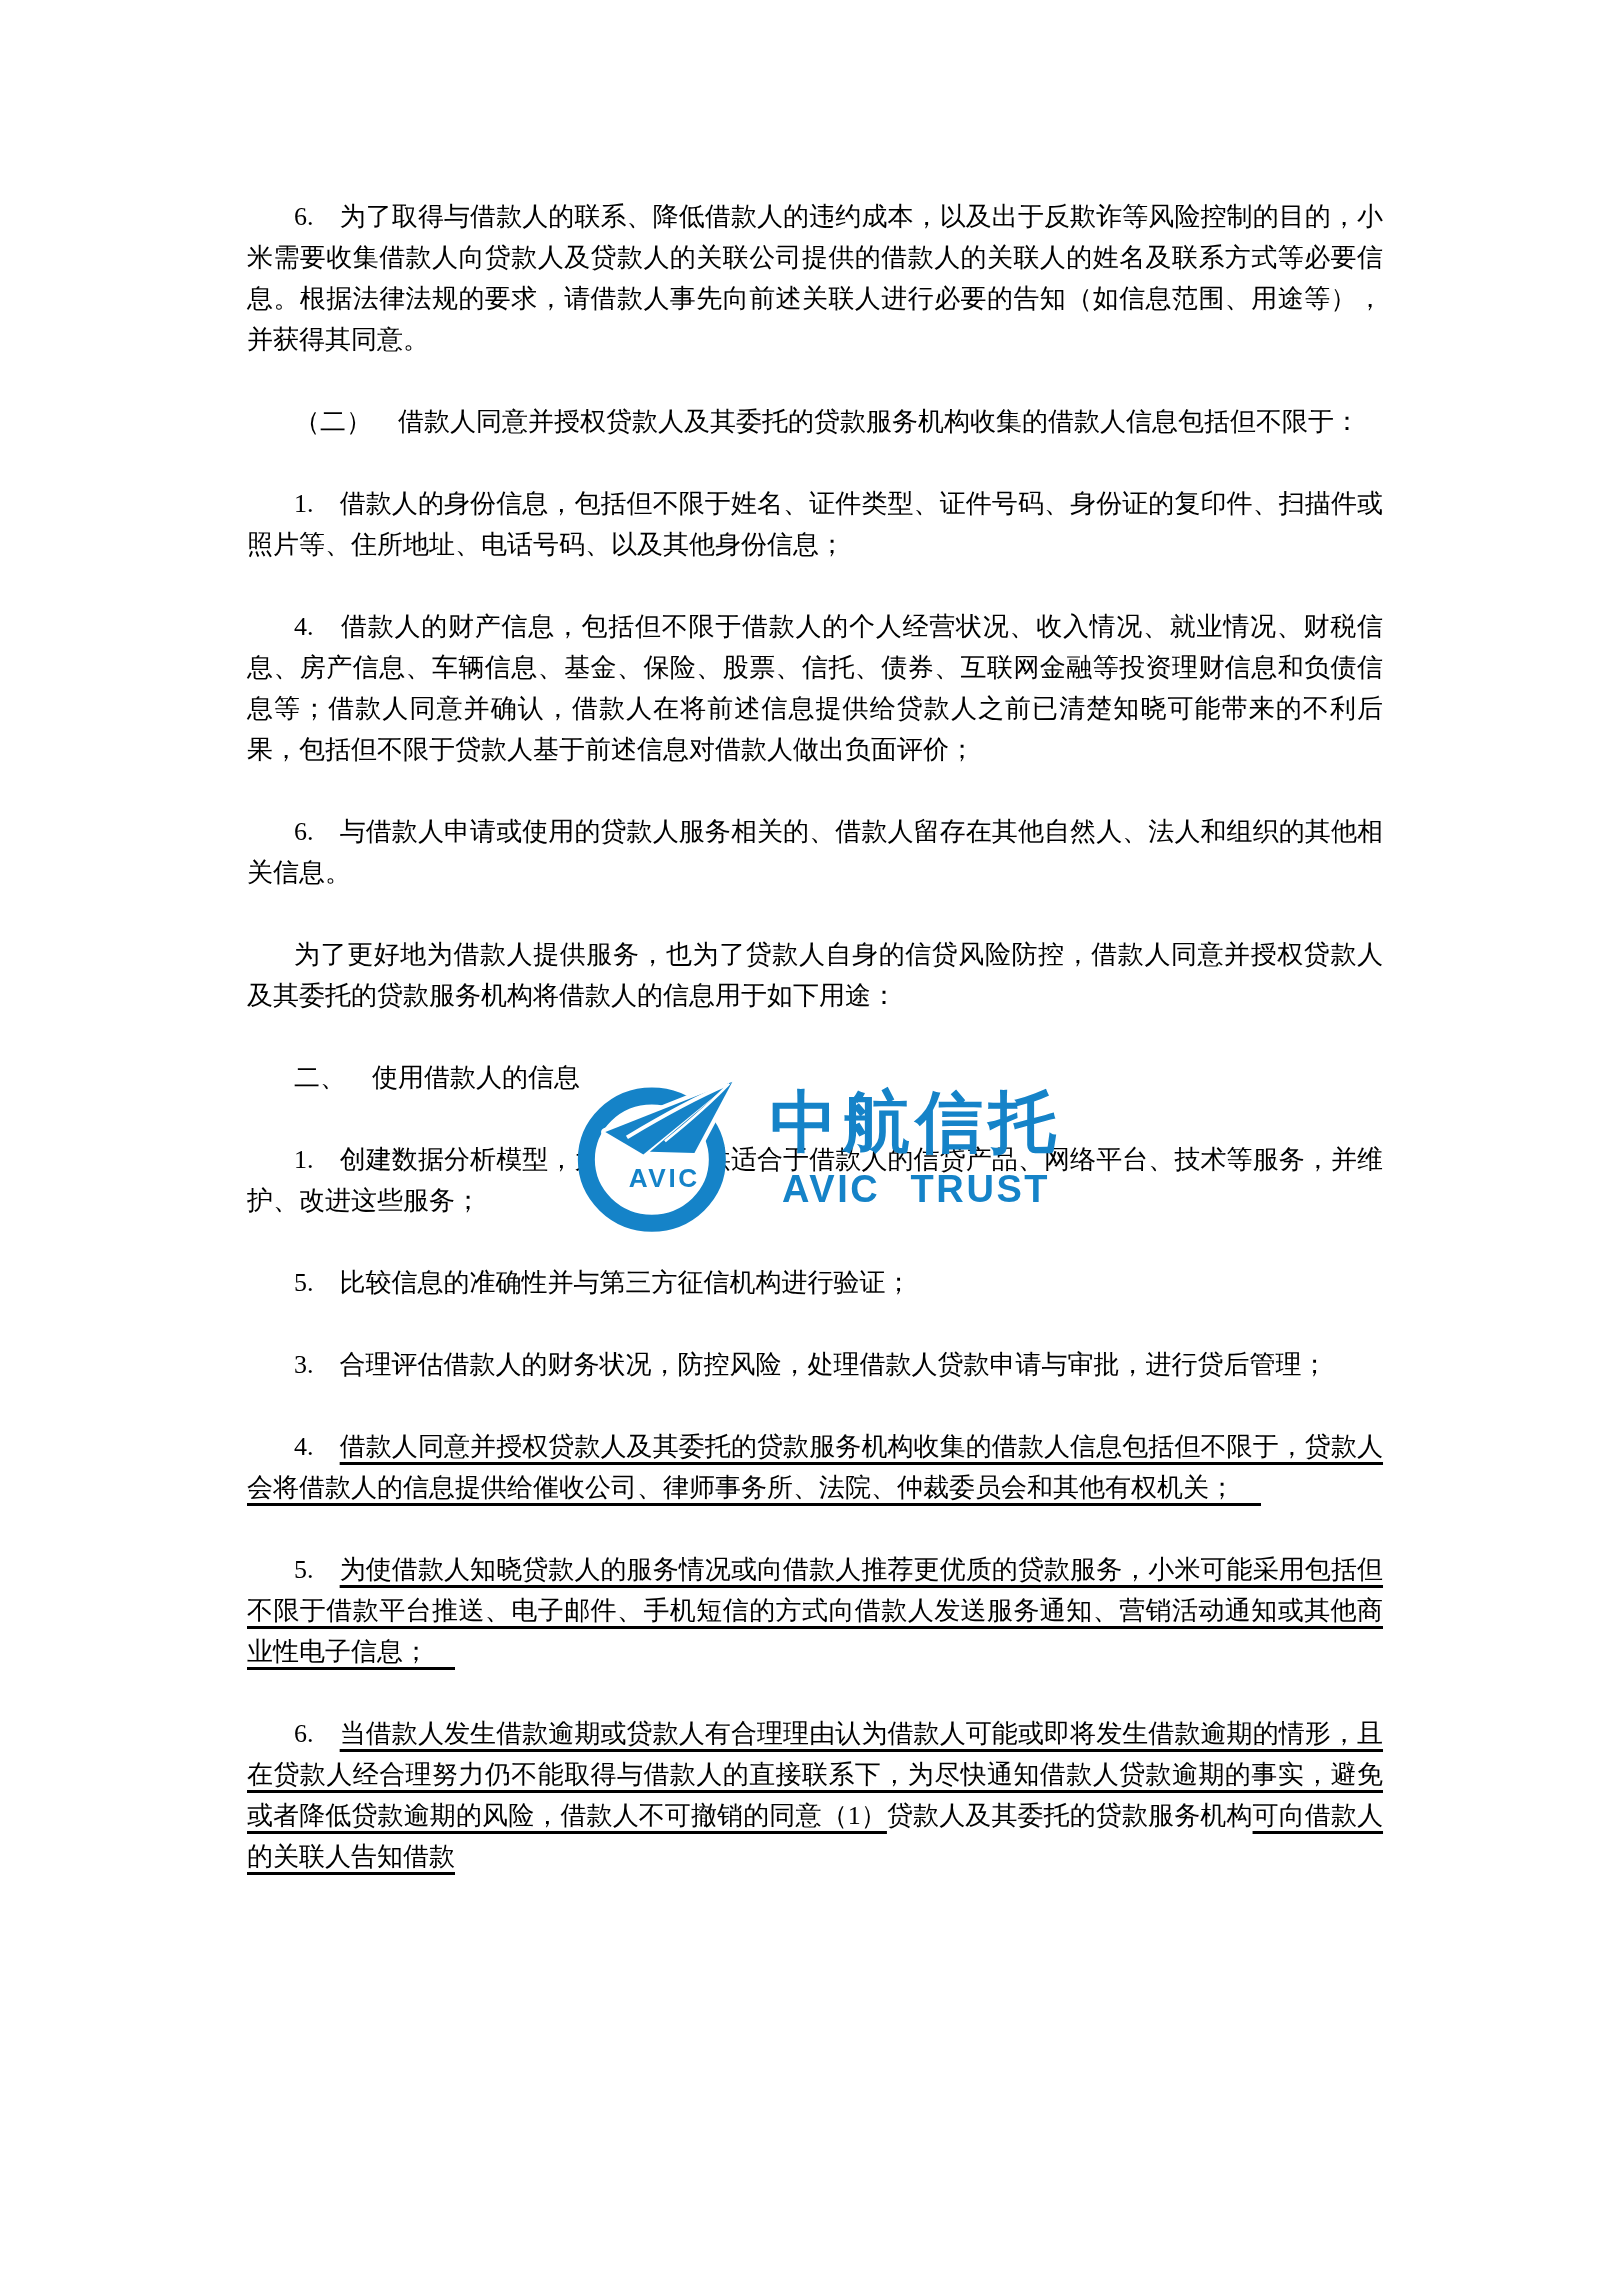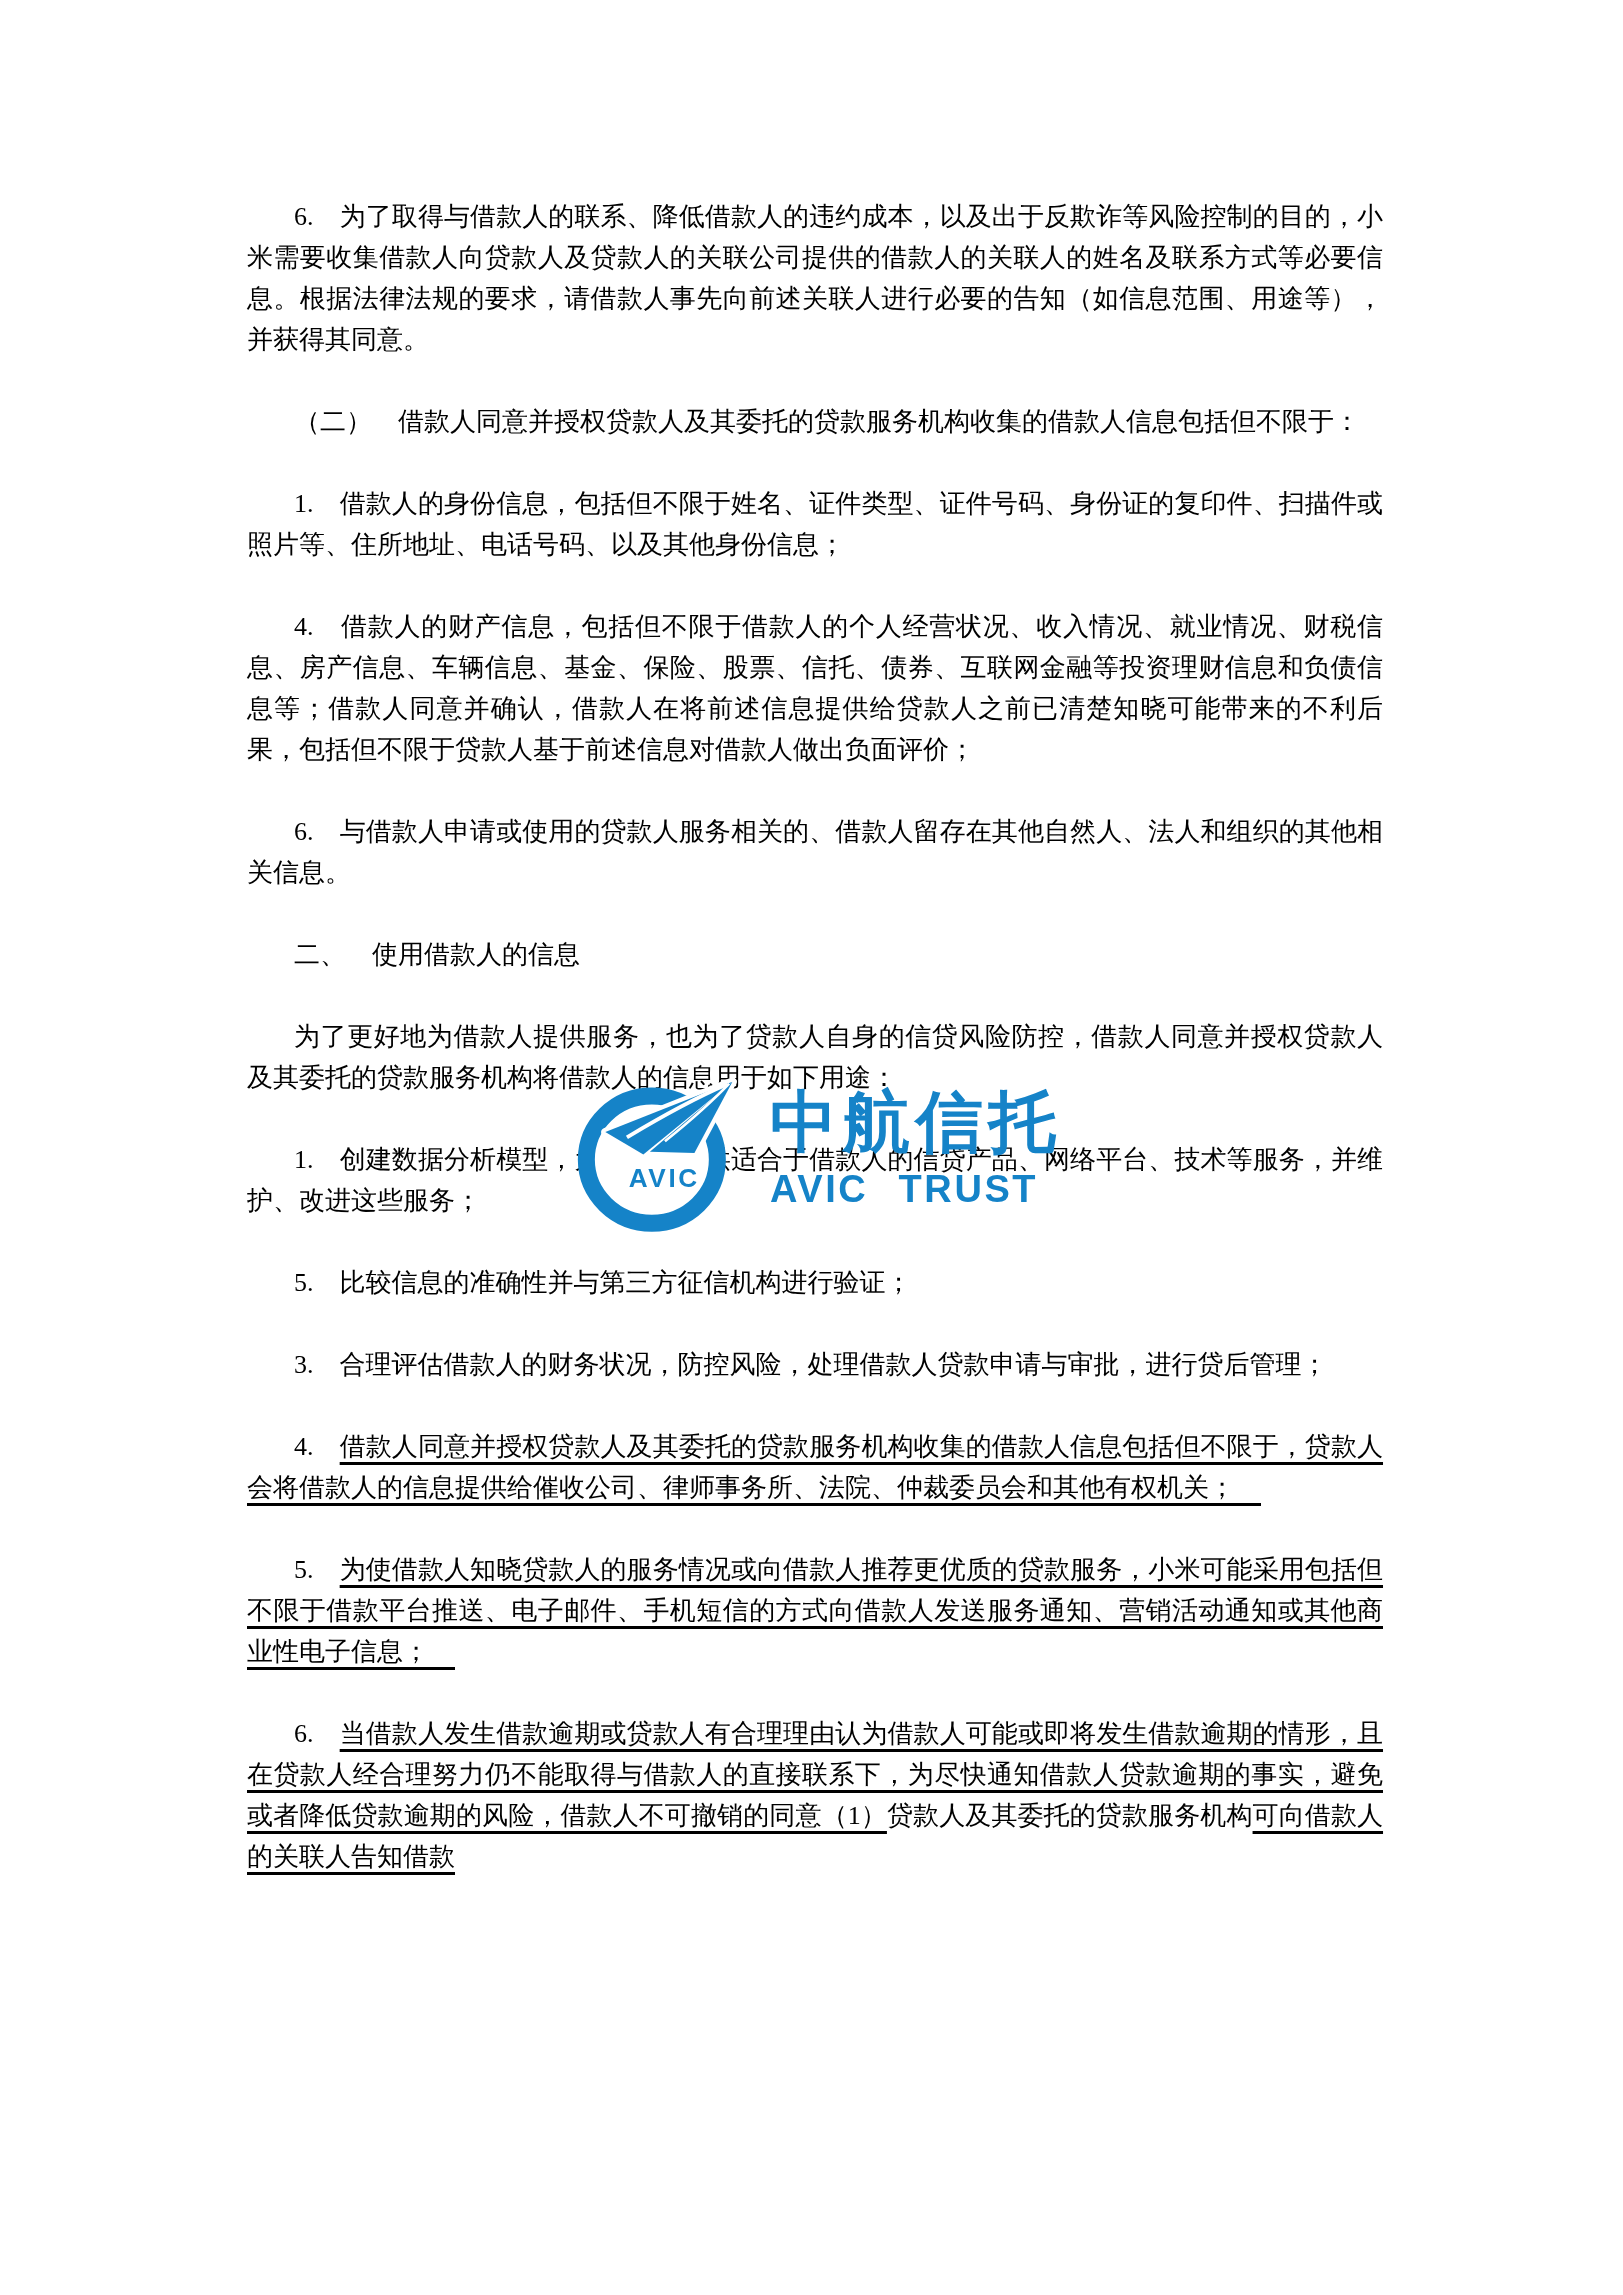--- a/index.html
+++ b/index.html
@@ -54,21 +54,21 @@
     top: 17px;
     font-family: Liberation Mono, monospace;
     font-weight: bold;
     font-size: 67px;
     line-height: 1;
     letter-spacing: 5.9px;
     white-space: nowrap;
   }
   .brand-en {
     position: absolute;
-    left: 202px;
+    left: 214px;
     top: 93px;
     font-family: "Liberation Sans", "DejaVu Sans", sans-serif;
     font-weight: bold;
     font-size: 38px;
     line-height: 1;
     letter-spacing: 2.6px;
     word-spacing: 17px;
     white-space: nowrap;
   }
 </style>
@@ -76,22 +76,22 @@
 <body>
 
 <div class="page">
 
   <div class="doc" id="doc-body">
       <p><span>6.　为了取得与借款人的联系、降低借款人的违约成本，以及出于反欺诈等风险控制的目的，小米需要收集借款人向贷款人及贷款人的关联公司提供的借款人的关联人的姓名及联系方式等必要信息。根据法律法规的要求，请借款人事先向前述关联人进行必要的告知（如信息范围、用途等），并获得其同意。</span></p>
       <p><span>（二）　借款人同意并授权贷款人及其委托的贷款服务机构收集的借款人信息包括但不限于：</span></p>
       <p><span>1.　借款人的身份信息，包括但不限于姓名、证件类型、证件号码、身份证的复印件、扫描件或照片等、住所地址、电话号码、以及其他身份信息；</span></p>
       <p><span>4.　借款人的财产信息，包括但不限于借款人的个人经营状况、收入情况、就业情况、财税信息、房产信息、车辆信息、基金、保险、股票、信托、债券、互联网金融等投资理财信息和负债信息等；借款人同意并确认，借款人在将前述信息提供给贷款人之前已清楚知晓可能带来的不利后果，包括但不限于贷款人基于前述信息对借款人做出负面评价；</span></p>
       <p><span>6.　与借款人申请或使用的贷款人服务相关的、借款人留存在其他自然人、法人和组织的其他相关信息。</span></p>
+      <p><span>为了更好地为借款人提供服务，也为了贷款人自身的信贷风险防控，借款人同意并授权贷款人及其委托的贷款服务机构将借款人的信息用于如下用途：</span></p>
       <p><span>二、　使用借款人的信息</span></p>
-      <p><span>为了更好地为借款人提供服务，也为了贷款人自身的信贷风险防控，借款人同意并授权贷款人及其委托的贷款服务机构将借款人的信息用于如下用途：</span></p>
       <p><span>1.　创建数据分析模型，为借款人提供适合于借款人的信贷产品、网络平台、技术等服务，并维护、改进这些服务；</span></p>
       <p><span>5.　比较信息的准确性并与第三方征信机构进行验证；</span></p>
       <p><span>3.　合理评估借款人的财务状况，防控风险，处理借款人贷款申请与审批，进行贷后管理；</span></p>
       <p><span>4.　</span><span class="u">借款人同意并授权贷款人及其委托的贷款服务机构收集的借款人信息包括但不限于，贷款人会将借款人的信息提供给催收公司、律师事务所、法院、仲裁委员会和其他有权机关；　</span></p>
       <p><span>5.　</span><span class="u">为使借款人知晓贷款人的服务情况或向借款人推荐更优质的贷款服务，小米可能采用包括但不限于借款平台推送、电子邮件、手机短信的方式向借款人发送服务通知、营销活动通知或其他商业性电子信息；　</span></p>
       <p><span>6.　</span><span class="u">当借款人发生借款逾期或贷款人有合理理由认为借款人可能或即将发生借款逾期的情形，且在贷款人经合理努力仍不能取得与借款人的直接联系下，为尽快通知借款人贷款逾期的事实，避免或者降低贷款逾期的风险，借款人不可撤销的同意（1）</span><span>贷款人及其委托的贷款服务机构</span><span class="u">可向借款人的关联人告知借款</span></p>
     </div>
 
   <div class="watermark" id="watermark" style="color: rgb(21, 131, 200);">
     <svg class="logo-svg" viewBox="0 0 258 244" aria-hidden="true">

